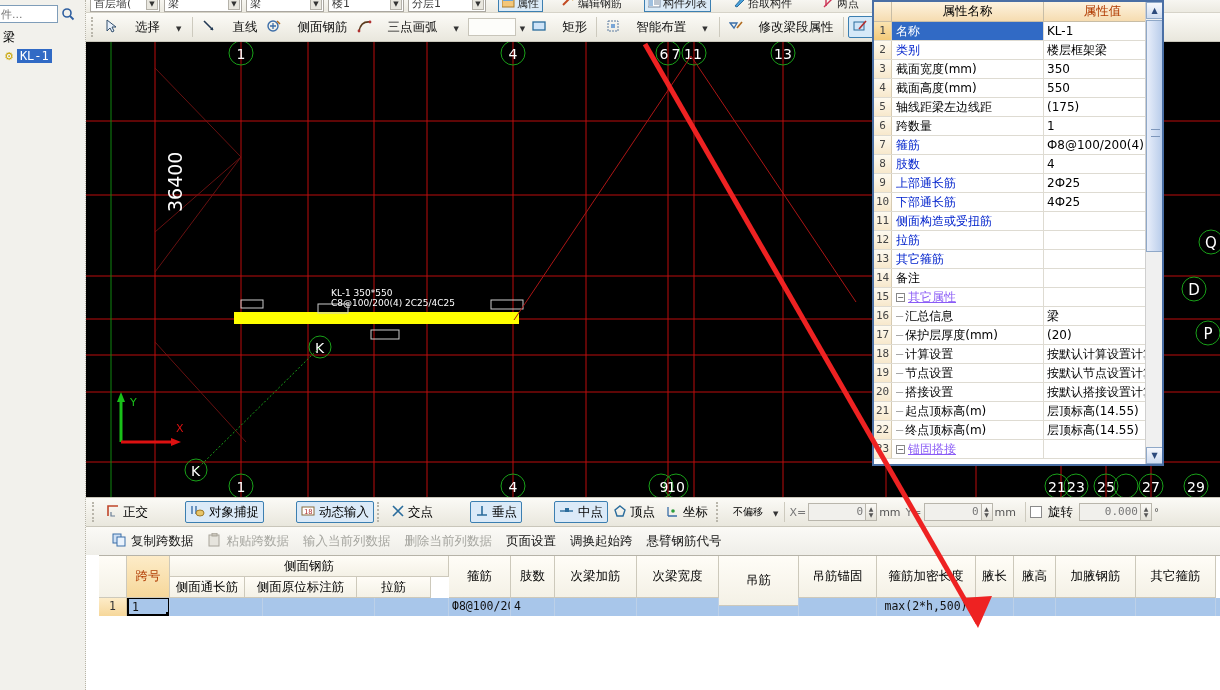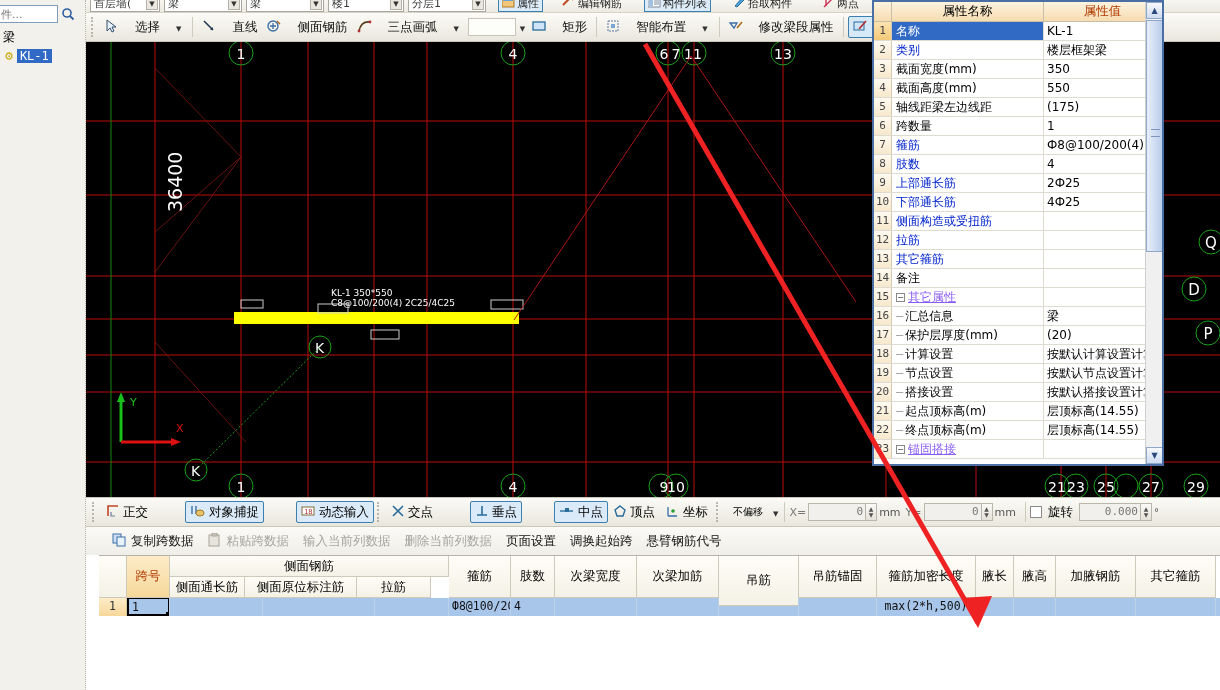--- a/index.html
+++ b/index.html
@@ -868,22 +868,22 @@
       <div class="grp2">
         <div class="top" style="width:279px;">侧面钢筋</div>
         <div class="bot">
           <div class="th" style="width:75px;">侧面通长筋</div>
           <div class="th" style="width:112px;">侧面原位标注筋</div>
           <div class="th" style="width:74px;">拉筋</div>
         </div>
       </div>
       <div class="th" style="width:62px;height:42px;">箍筋</div>
       <div class="th" style="width:44px;height:42px;">肢数</div>
+      <div class="th" style="width:82px;height:42px;">次梁加筋</div>
       <div class="th" style="width:82px;height:42px;">次梁宽度</div>
-      <div class="th" style="width:82px;height:42px;">次梁加筋</div>
       <div class="th" style="width:80px;height:50px;">吊筋</div>
       <div class="th" style="width:78px;height:42px;">吊筋锚固</div>
       <div class="th" style="width:99px;height:42px;">箍筋加密长度</div>
       <div class="th" style="width:38px;height:42px;">腋长</div>
       <div class="th" style="width:42px;height:42px;">腋高</div>
       <div class="th" style="width:80px;height:42px;">加腋钢筋</div>
       <div class="th" style="width:80px;height:42px;">其它箍筋</div>
     </div>
 
     <div class="trow">

